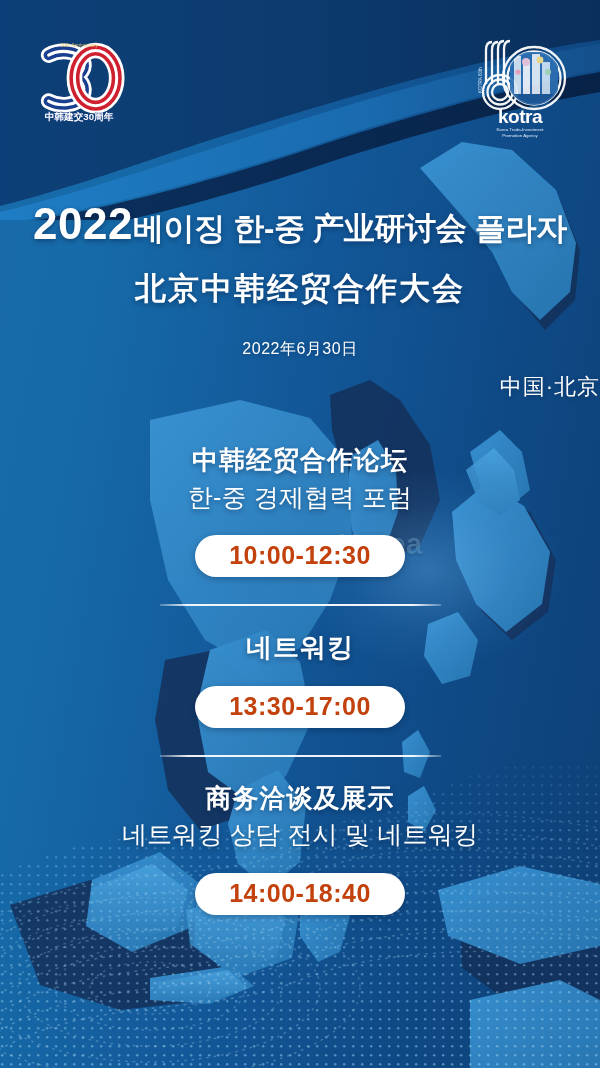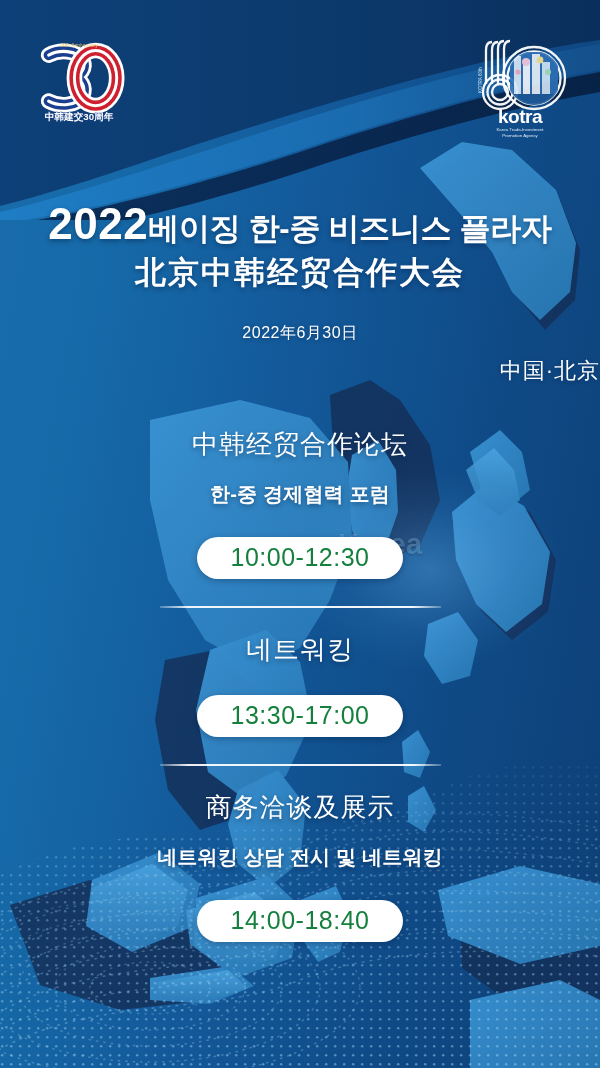--- a/index.html
+++ b/index.html
@@ -95,21 +95,21 @@
   }
   .title-line1 .year {
     font-size: 44px;
     letter-spacing: 0.5px;
   }
   .title-line2 {
     font-size: 31px;
     font-weight: bold;
     letter-spacing: 2px;
     line-height: 1.3;
-    margin-top: 2px;
+    margin-top: 18px;
     text-shadow: 0 2px 5px rgba(0,25,60,0.45);
   }
 
   .meta-block { margin-top: 30px; }
   .meta-date {
     font-size: 16px;
     font-weight: normal;
     letter-spacing: 0.5px;
     text-shadow: 0 1px 4px rgba(0,25,60,0.40);
   }
@@ -120,40 +120,40 @@
     margin-top: 12px;
     text-shadow: 0 1px 4px rgba(0,25,60,0.40);
     text-align: right;
   }
 
   .sessions { margin-top: 42px; }
 
   .session { position: relative; }
   .session-cn {
     font-size: 26px;
-    font-weight: normal;
+    font-weight: bold;
     letter-spacing: 1px;
     line-height: 1.25;
     text-shadow: 0 2px 5px rgba(0,25,60,0.45);
   }
   .session-kr {
-    font-size: 20px;
-    font-weight: bold;
+    font-size: 25px;
+    font-weight: normal;
     letter-spacing: 0.2px;
     line-height: 1.3;
-    margin-top: 20px;
+    margin-top: 4px;
     text-shadow: 0 2px 5px rgba(0,25,60,0.45);
   }
   .time-pill {
     display: inline-block;
-    margin-top: 30px;
+    margin-top: 22px;
     background: #ffffff;
-    color: #15803d;
+    color: #c2410c;
     font-size: 25px;
-    font-weight: normal;
+    font-weight: bold;
     letter-spacing: 0.5px;
     padding: 6px 34px 7px 34px;
     border-radius: 22px;
     box-shadow: 0 2px 6px rgba(0,20,50,0.30);
   }
 
   .divider {
     width: 281px;
     height: 2px;
     margin: 27px auto 25px auto;
@@ -378,21 +378,21 @@
     <text x="50" y="95" font-size="19" fill="#ffffff" text-anchor="middle" font-family="'Liberation Sans', sans-serif" font-weight="bold" letter-spacing="-0.5">kotra</text>
 
     <text x="50" y="103" font-size="4.4" fill="#dfeaf6" text-anchor="middle" font-family="'Liberation Sans', sans-serif">Korea Trade-Investment</text>
     <text x="50" y="109" font-size="4.4" fill="#dfeaf6" text-anchor="middle" font-family="'Liberation Sans', sans-serif">Promotion Agency</text>
   </svg>
 
   <div class="content">
 
     <div class="title-block">
       <div class="title-line1">
-        <span class="year">2022</span><span>베이징 한-중 비즈니스 플라자</span>
+        <span class="year">2022</span><span>베이징 한-중 产业研讨会 플라자</span>
       </div>
       <div class="title-line2">北京中韩经贸合作大会</div>
     </div>
 
     <div class="meta-block">
       <div class="meta-date">2022年6月30日</div>
       <div class="meta-place">中国·北京</div>
     </div>
 
     <div class="sessions">

